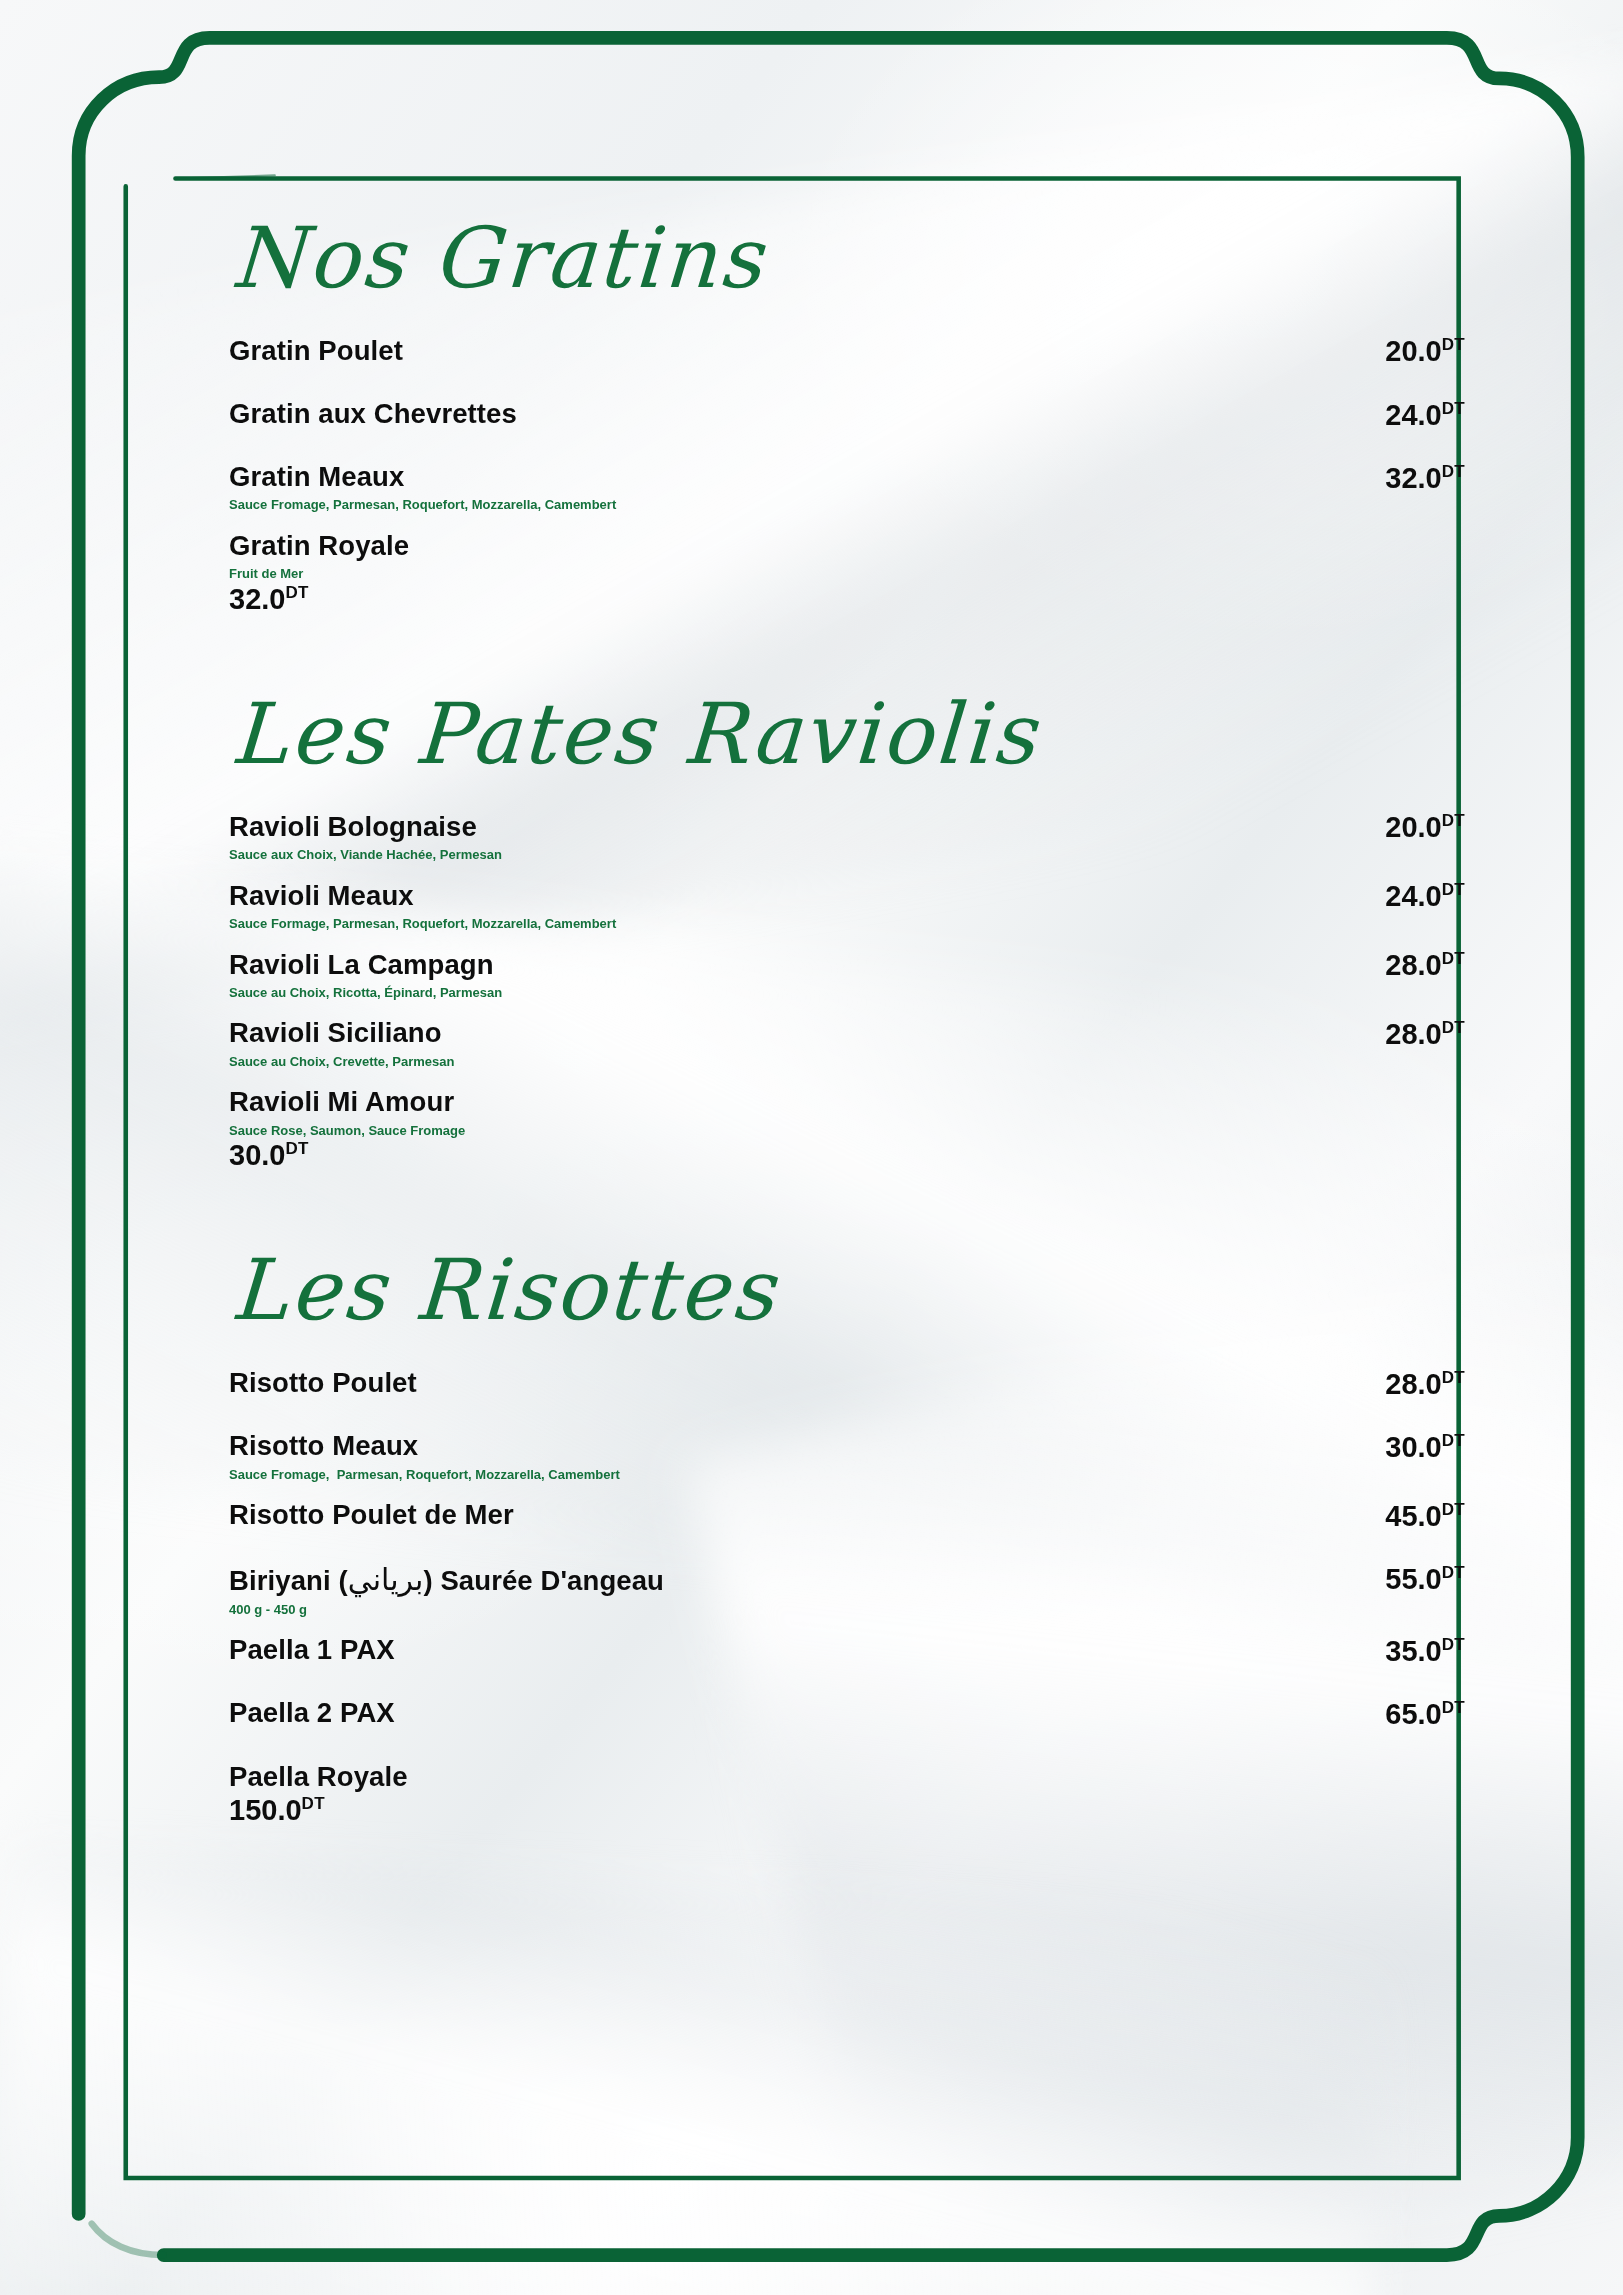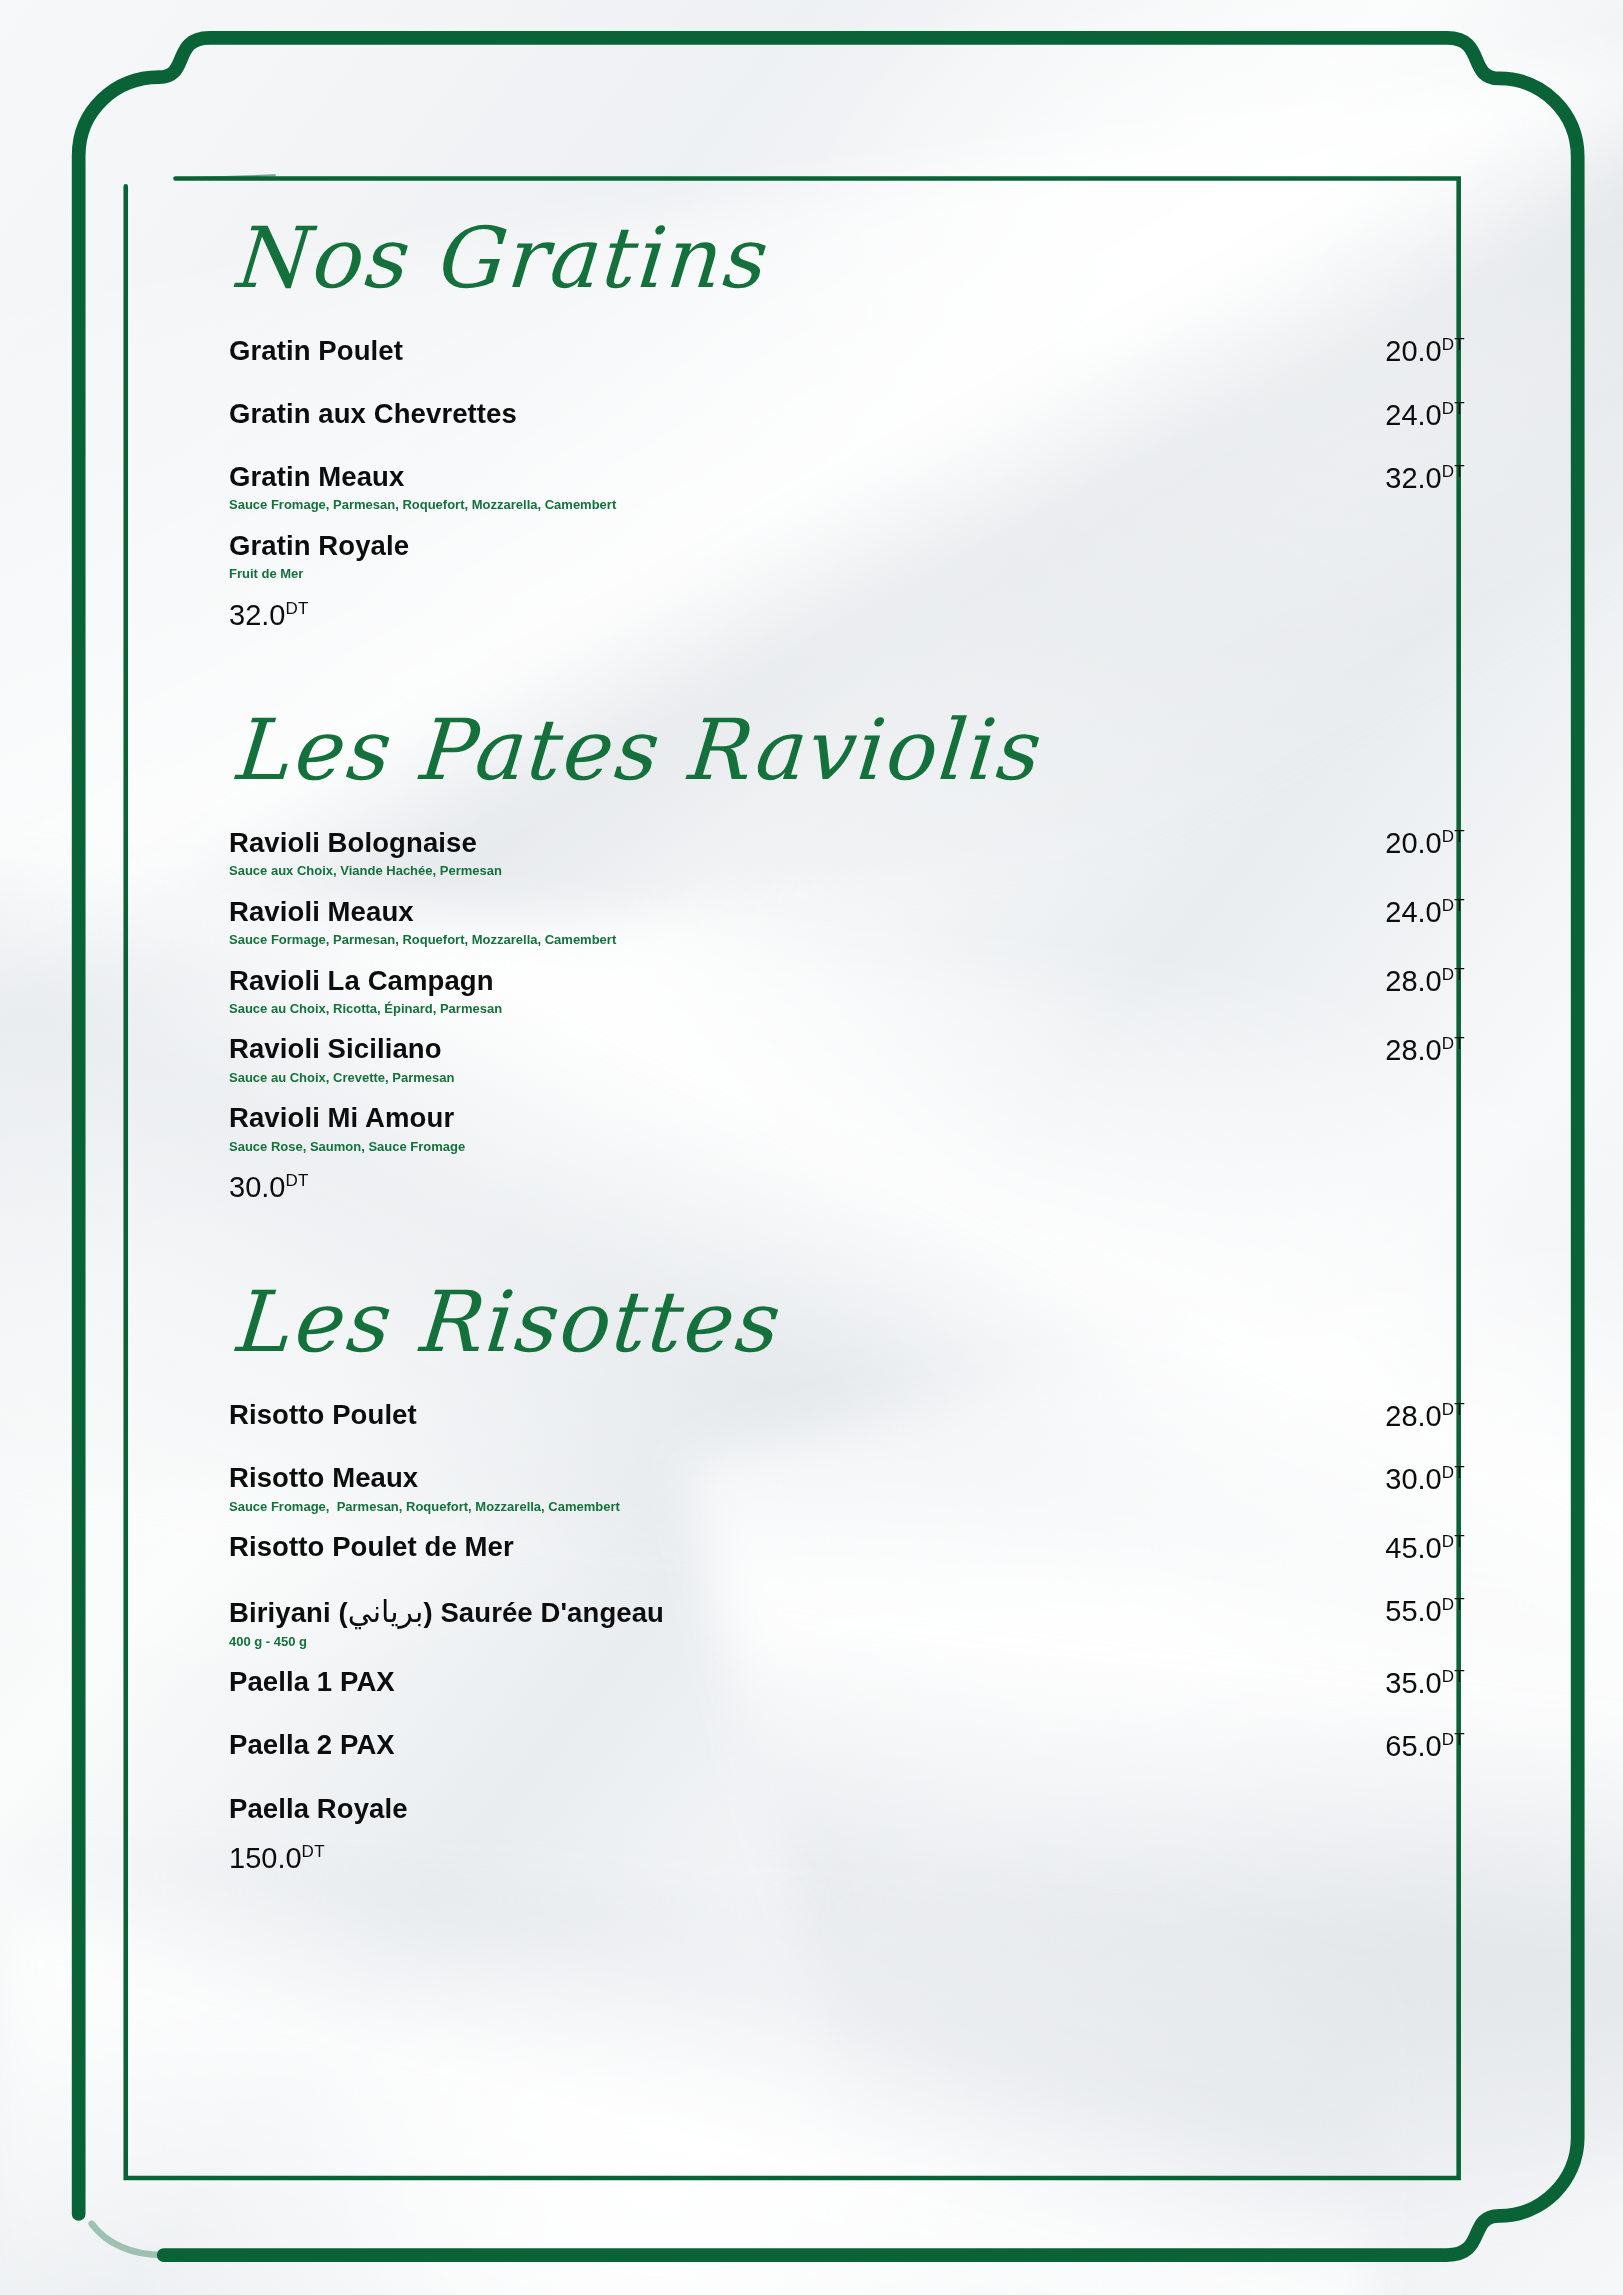--- a/index.html
+++ b/index.html
@@ -94,21 +94,20 @@
     white-space: nowrap;
   }
 
   .items { display: block; }
 
   .item {
     display: flex;
     align-items: flex-start;
     justify-content: flex-end;
     margin-bottom: 30px;
-    gap: 16px;
   }
   .item.tight { margin-bottom: 17px; }
   .item:last-child { margin-bottom: 0; flex-direction: column; }
 
   .item-left { flex: 1 1 auto; min-width: 0; padding-right: 26px; }
 
   .item-name {
     font-family: "Liberation Sans", sans-serif;
     font-weight: 700;
     font-size: 27.5px;
@@ -130,21 +129,21 @@
     line-height: 1.2;
     color: #14713c;
     margin-top: 3.9px;
     white-space: pre;
   }
   .item-desc:empty { display: none; }
 
   .item-price {
     flex: 0 0 auto;
     font-family: "Liberation Sans", sans-serif;
-    font-weight: 400;
+    font-weight: 700;
     font-size: 29px;
     line-height: 1.12;
     color: #0d0d0d;
     text-align: right;
     white-space: nowrap;
     padding-top: 0.7px;
   }
   .item-price .cur {
     font-size: 17px;
     vertical-align: super;

